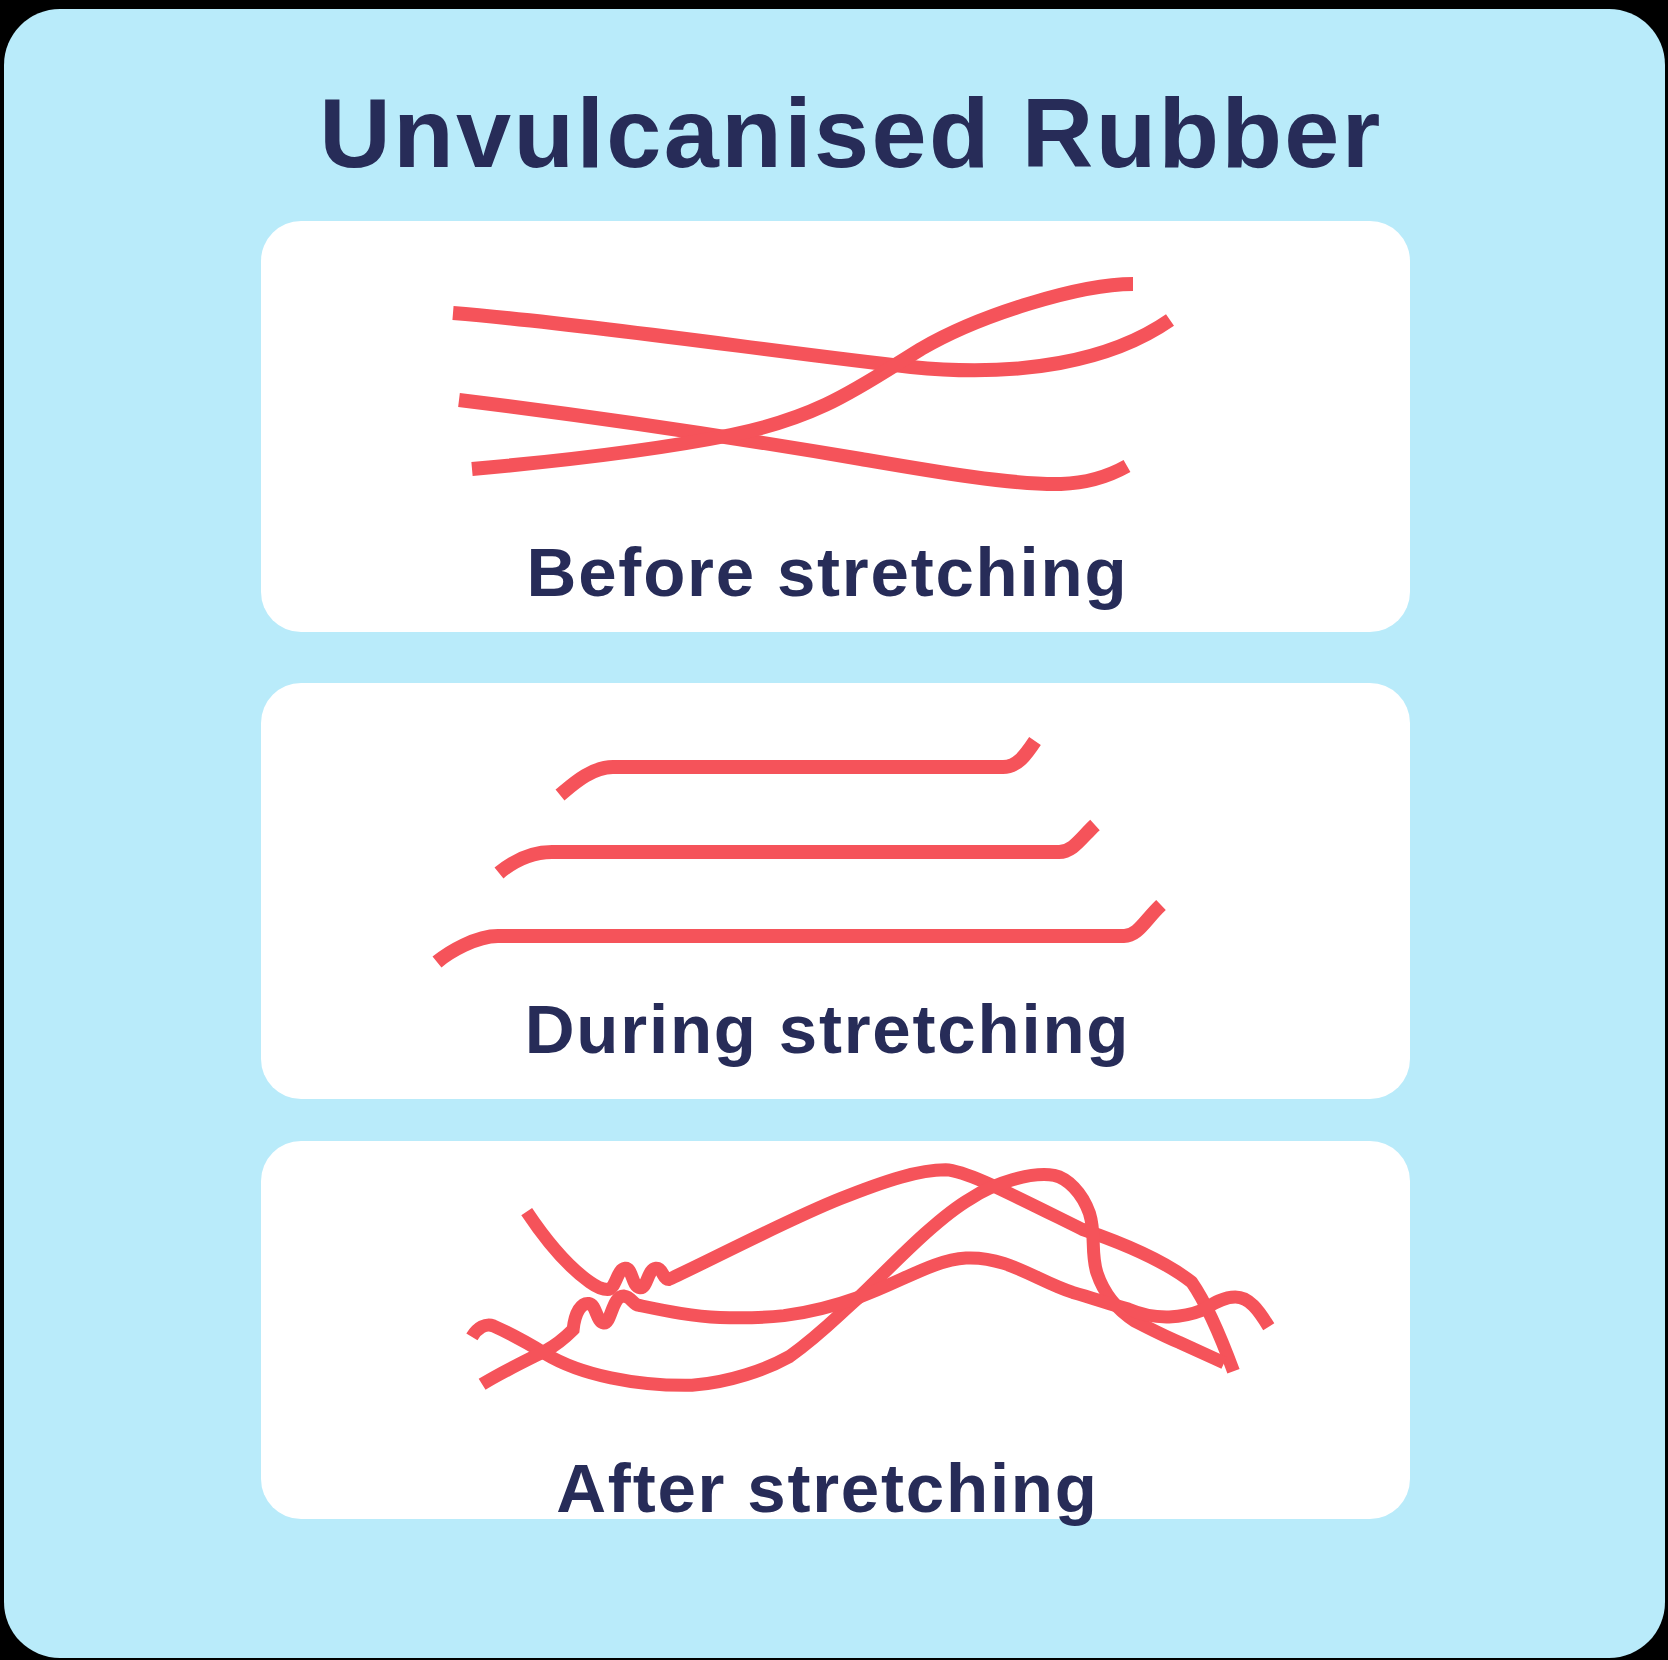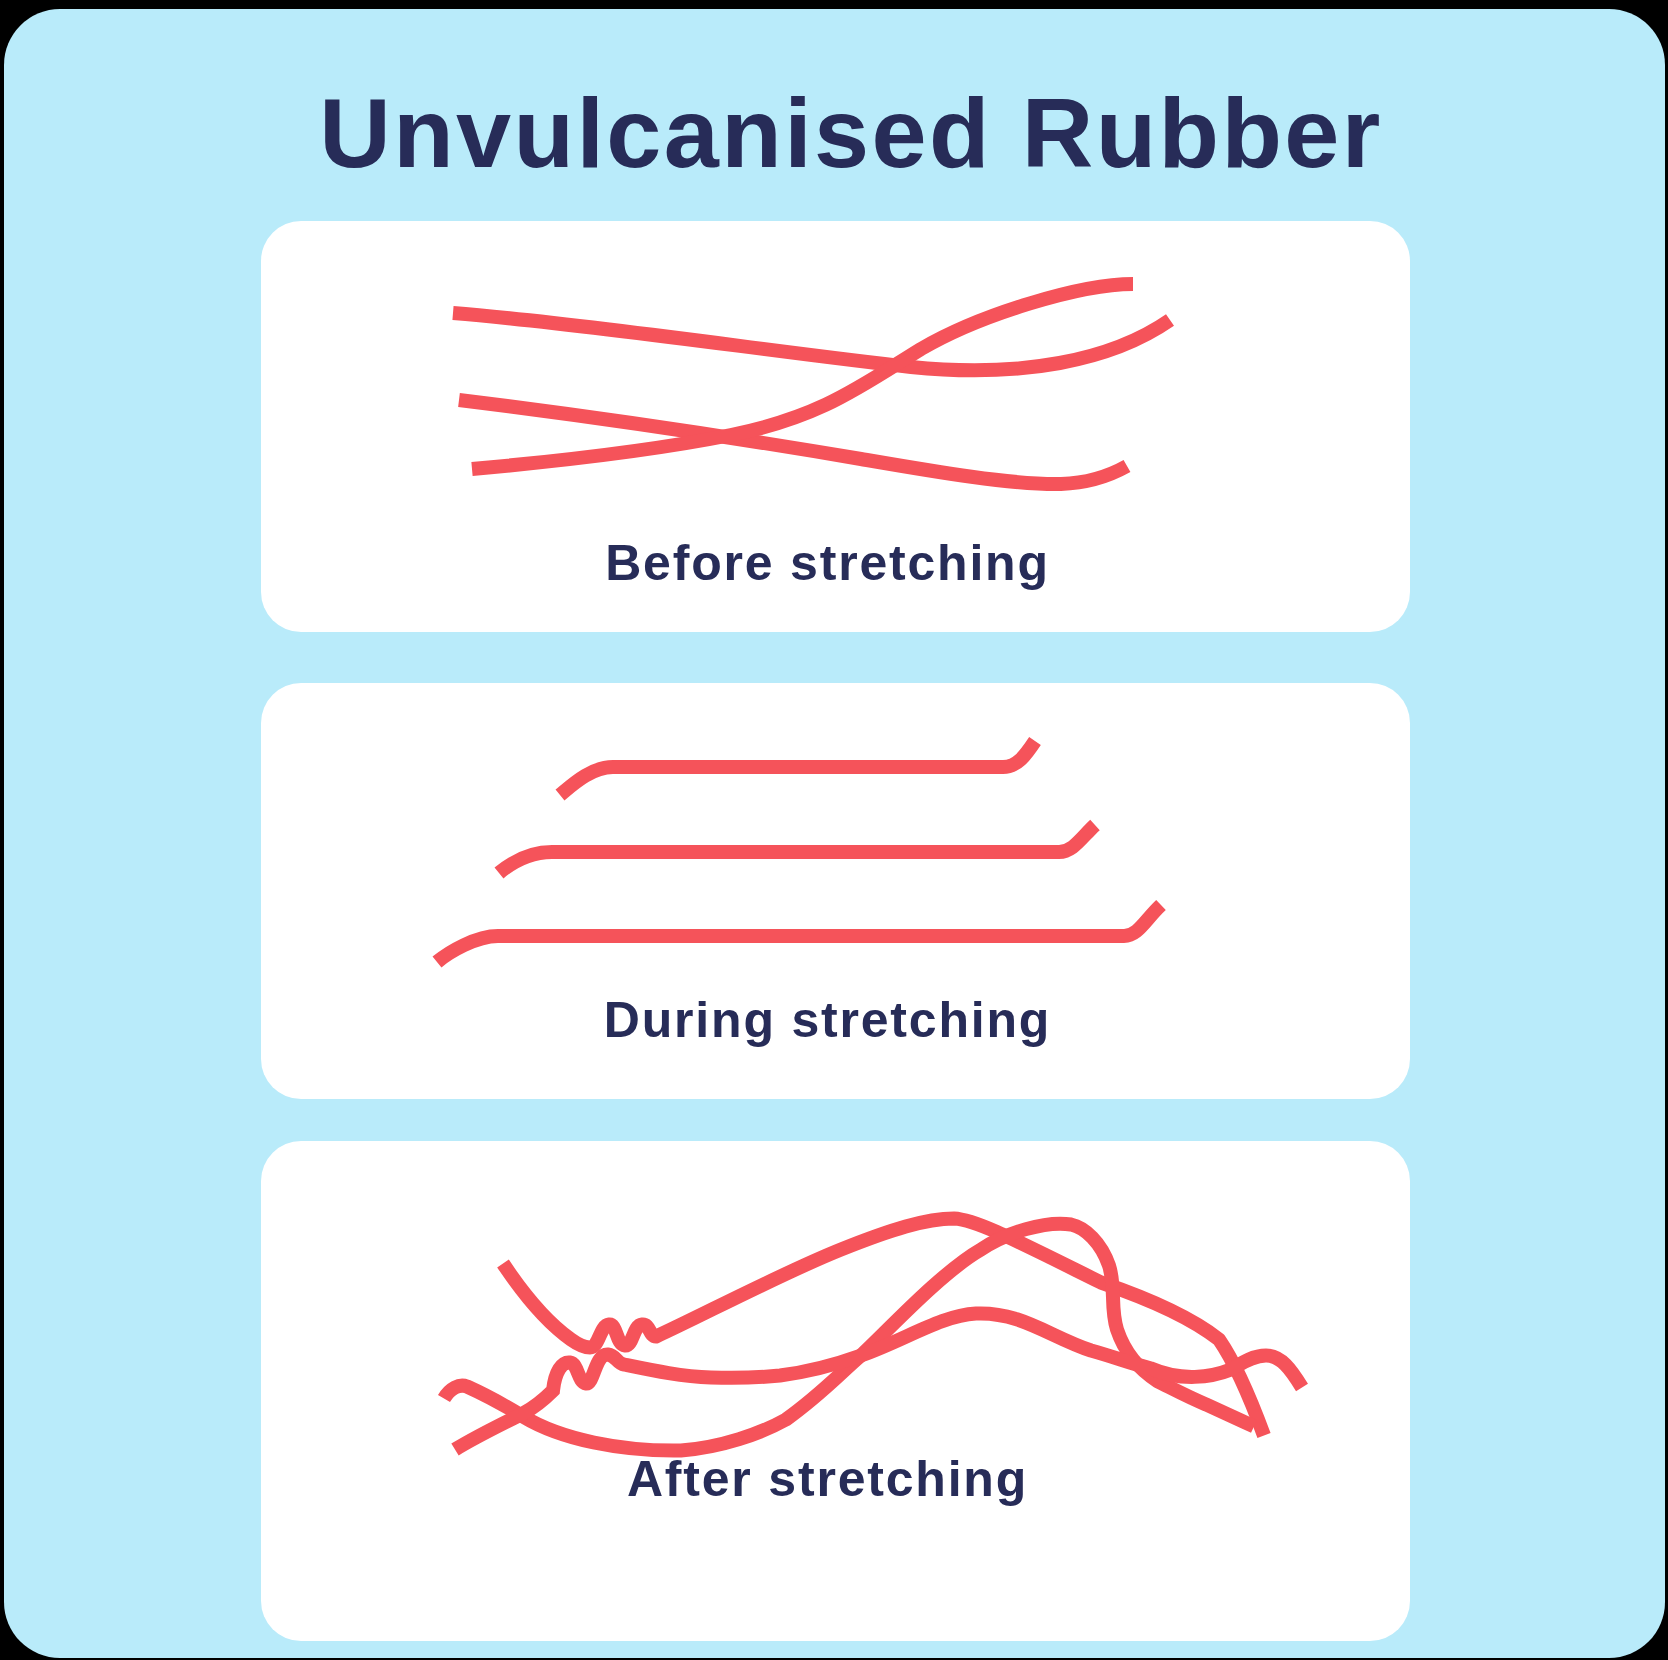--- a/index.html
+++ b/index.html
@@ -4,24 +4,24 @@
 <style>
   html,body{margin:0;padding:0;background:#000;}
   #stage{position:relative;width:1668px;height:1660px;background:#000000;overflow:hidden;
          font-family:"Liberation Sans",sans-serif;}
   #panel{position:absolute;left:4px;top:9px;width:1661px;height:1649px;border-radius:56px;}
   #title{position:absolute;left:-14px;right:0;top:83px;text-align:center;
          font-size:99px;font-weight:700;letter-spacing:2.4px;line-height:1;}
   .card{position:absolute;left:261px;width:1149px;background:#fff;border-radius:40px;}
   #card-before{top:221px;height:411px;}
   #card-during{top:683px;height:416px;}
-  #card-after {top:1141px;height:500px;}
+  #card-after {top:1141px;height:378px;}
   .card svg{position:absolute;left:0;top:0;width:100%;height:100%;display:block;}
   .card-label{position:absolute;left:-16px;right:0;text-align:center;
-              font-size:50px;font-weight:700;letter-spacing:1.8px;line-height:1;}
+              font-size:69px;font-weight:700;letter-spacing:1.8px;line-height:1;}
   #card-before .card-label{top:317px;}
   #card-during .card-label{top:312px;}
   #card-after  .card-label{top:313px;}
 </style>
 </head>
 <body>
 
 <div id="stage" style="background: rgb(0, 0, 0); padding-left: 48px;">
   <div id="panel" style="background: rgb(185, 235, 250);"></div>
   <div id="title" style="color: rgb(39, 44, 88);">Unvulcanised Rubber</div>

